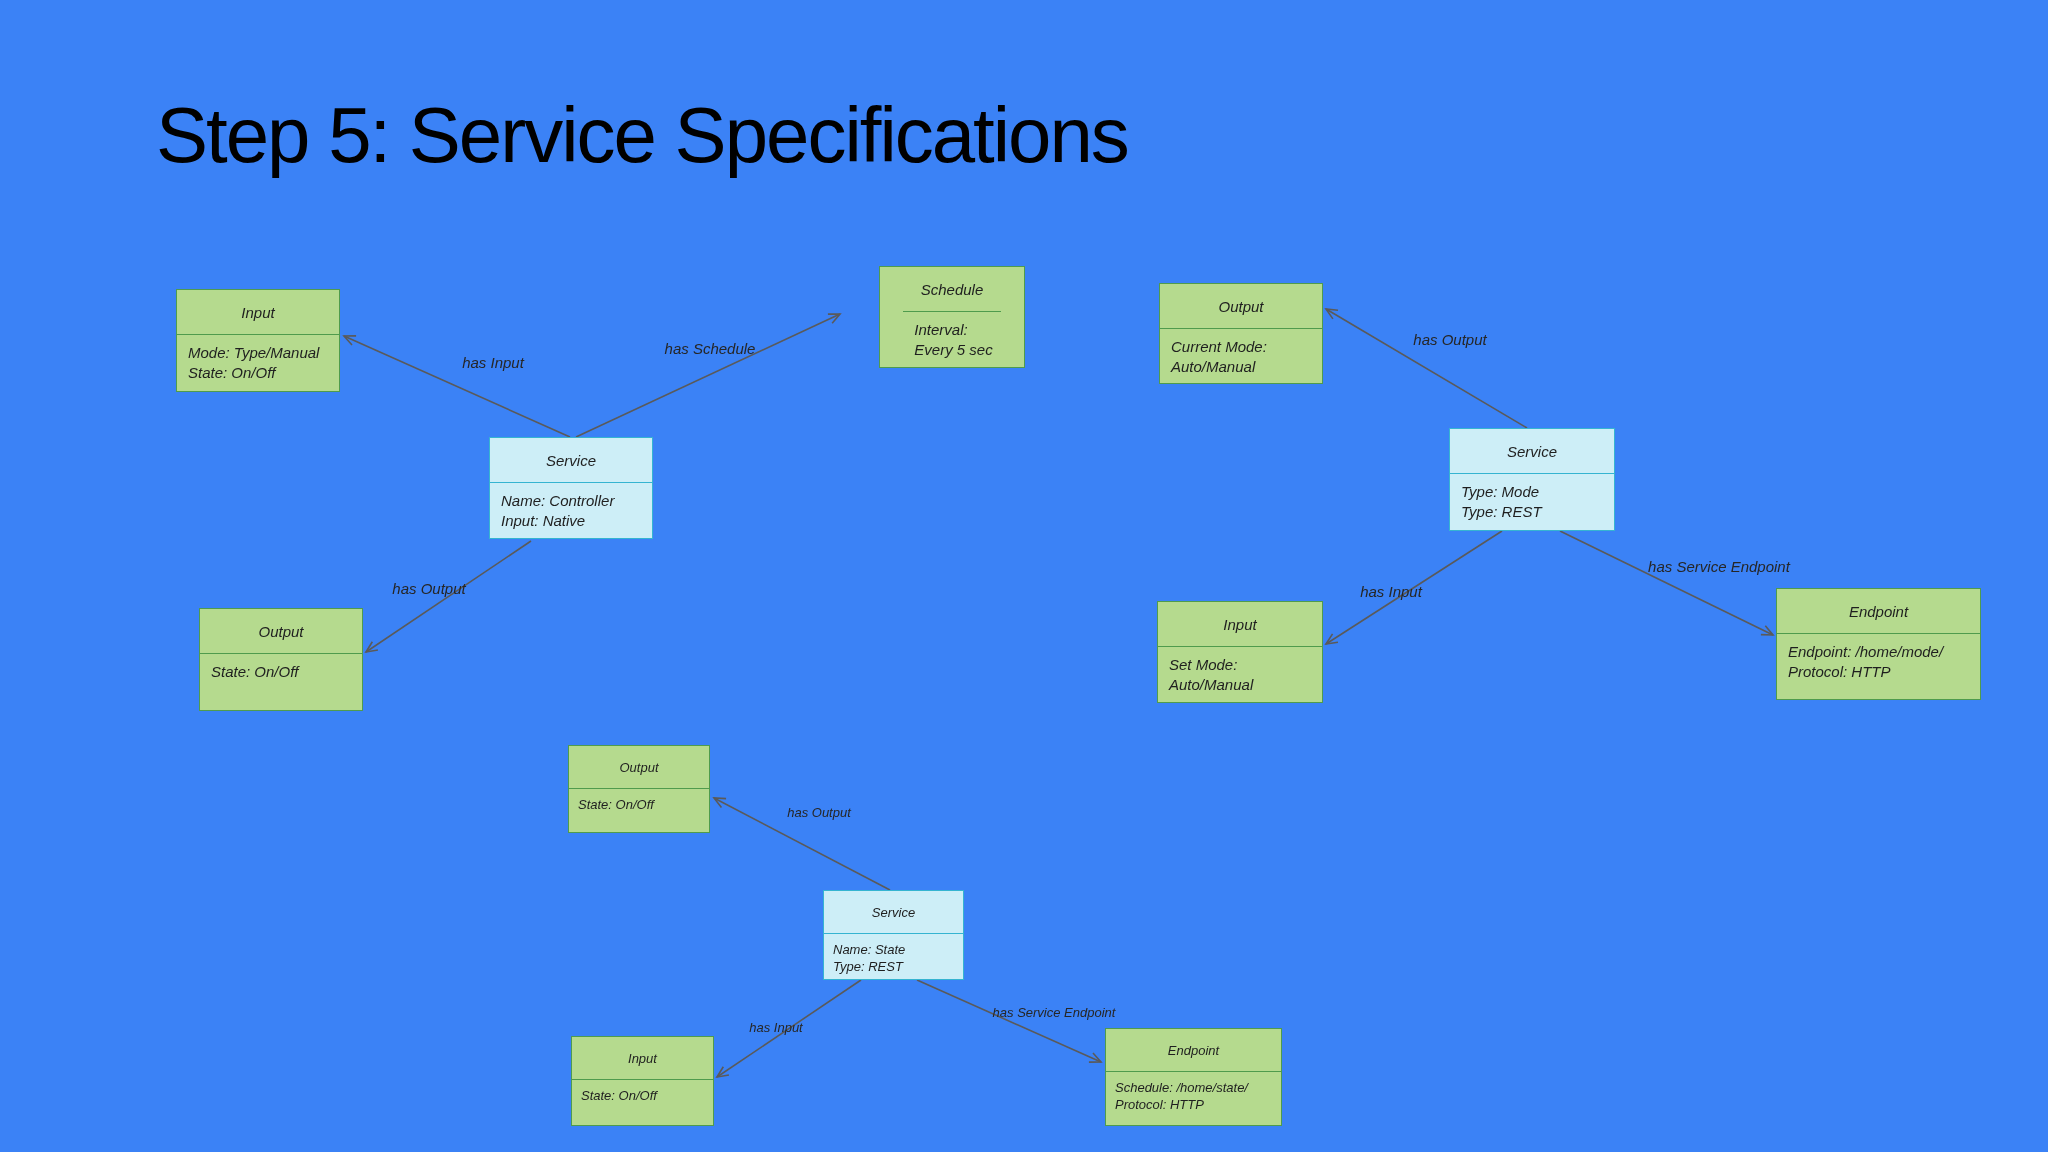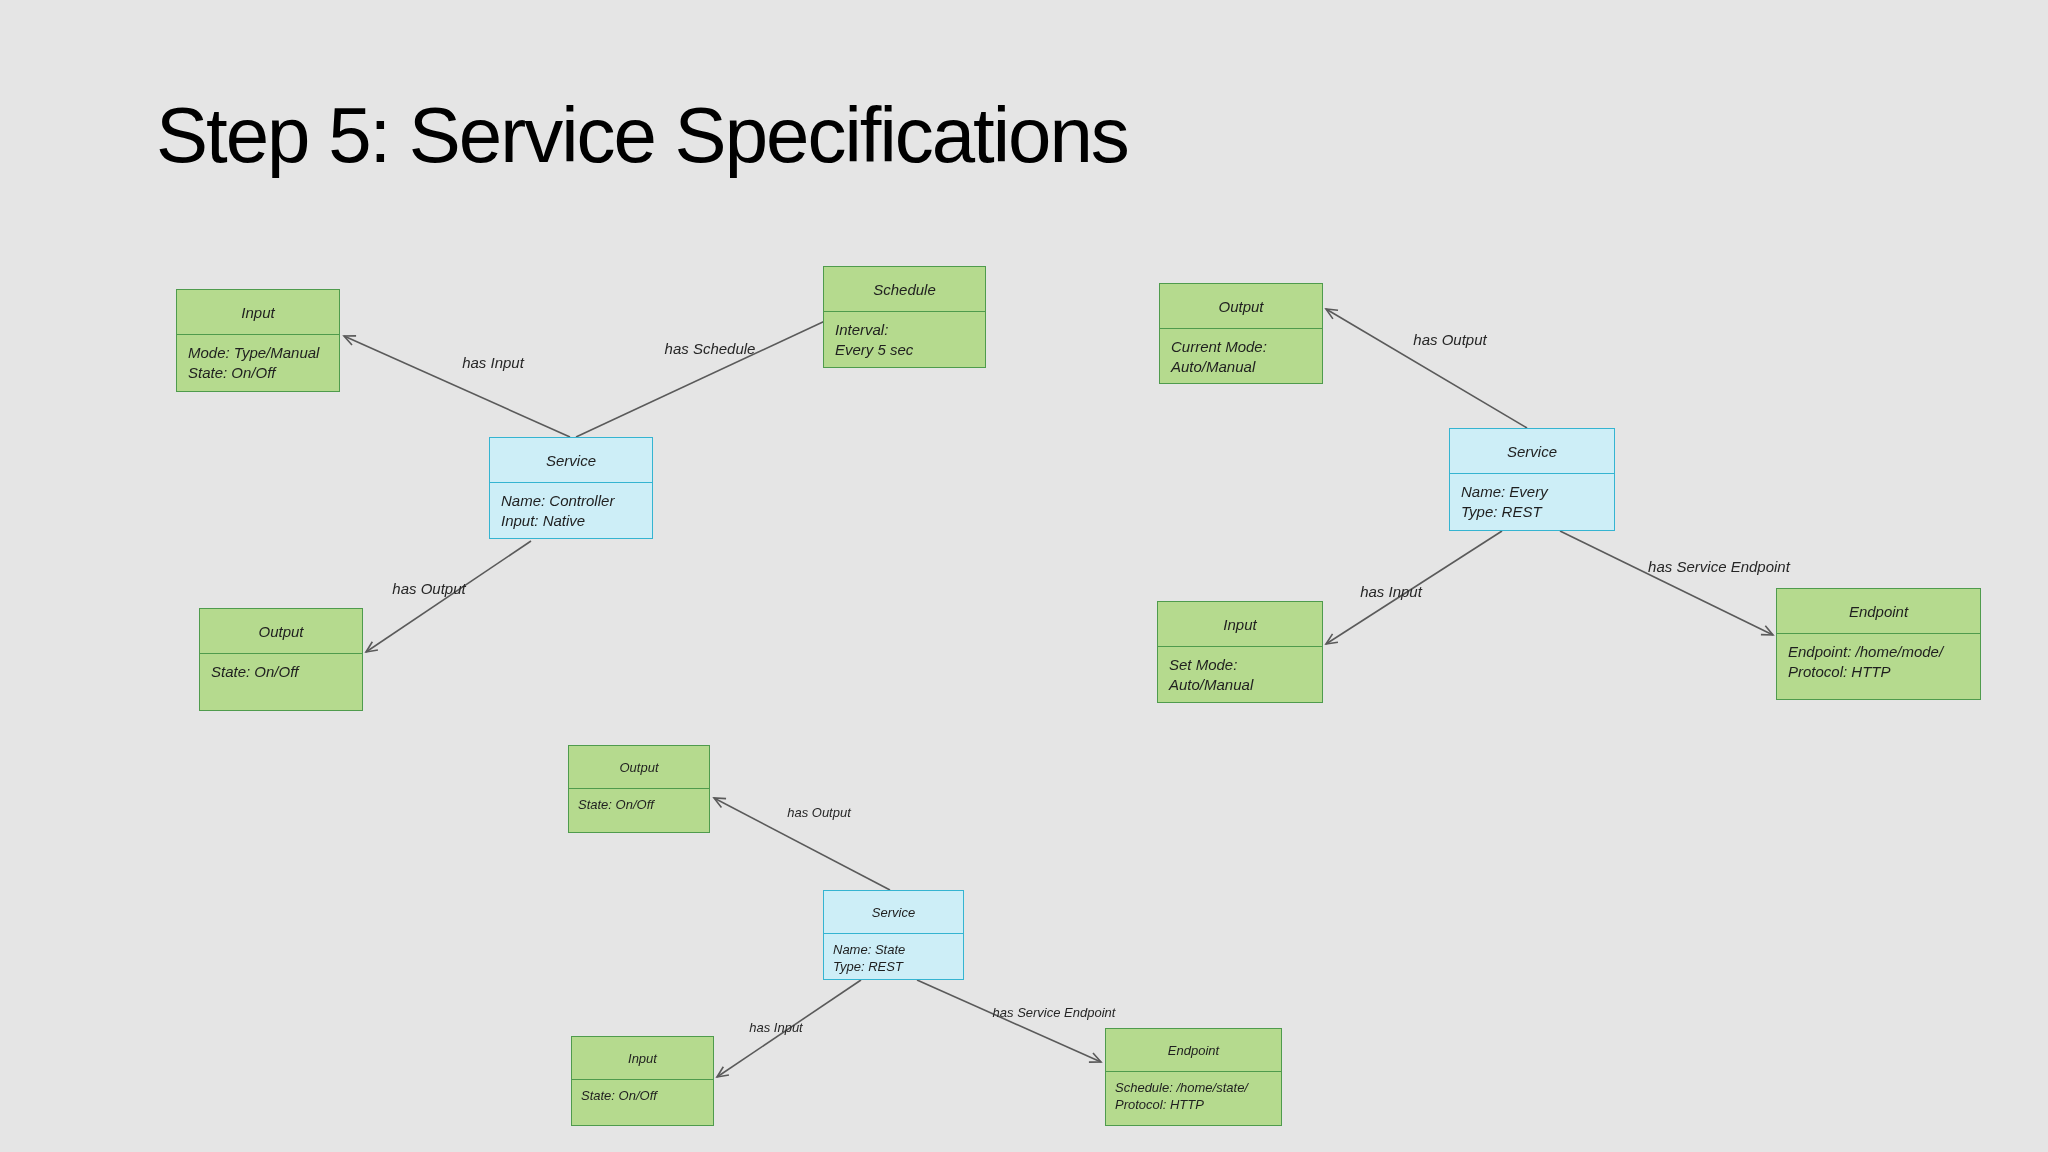--- a/index.html
+++ b/index.html
@@ -7,21 +7,21 @@
     --entity-border:#4f9b4d;
     --service-fill:#cdeef7;
     --service-border:#35b4d1;
     --edge:#5a5a5a;
     --ink:#1f1f1f;
     --label-ink:#262626;
     --title-ink:#000000;
   }
   html,body{margin:0;padding:0;background:#ffffff;}
   .stage{
-    position:relative;width:2048px;height:1152px;background:#e5e5e5;
+    position:relative;width:2048px;height:1152px;background:#3b82f6;
     font-family:"Liberation Sans",sans-serif;overflow:hidden;
   }
   .slide-title{
     position:absolute;left:156px;top:96px;margin:0;
     font-size:78px;font-weight:400;letter-spacing:-2px;line-height:1;
     color:var(--title-ink);white-space:nowrap;
   }
   svg.edges{position:absolute;left:0;top:0;width:2048px;height:1152px;}
   line.edge{stroke:var(--edge);stroke-width:1.6px;}
   .arrowhead{stroke:var(--edge);stroke-width:1.6px;fill:none;}
@@ -72,21 +72,21 @@
   </svg>
 
   <div class="node entity" style="left:176px;top:289px;width:164px;height:103px;">
     <div class="node-title">Input</div>
     <div class="node-body">
       <div>Mode: Type/Manual</div>
       <div>State: On/Off</div>
     </div>
   </div>
 
-  <div class="node entity" style="left:823px;top:266px;width:163px;height:102px;">
+  <div class="node entity" style="left:879px;top:266px;width:146px;height:102px;align-items:center;">
     <div class="node-title">Schedule</div>
     <div class="node-body">
       <div>Interval:</div>
       <div>Every 5 sec</div>
     </div>
   </div>
 
   <div class="node service" style="left:489px;top:437px;width:164px;height:102px;">
     <div class="node-title">Service</div>
     <div class="node-body">
@@ -110,21 +110,21 @@
     <div class="node-title">Output</div>
     <div class="node-body">
       <div>Current Mode:</div>
       <div>Auto/Manual</div>
     </div>
   </div>
 
   <div class="node service" style="left:1449px;top:428px;width:166px;height:103px;">
     <div class="node-title">Service</div>
     <div class="node-body">
-      <div>Name: Every</div>
+      <div>Type: Mode</div>
       <div>Type: REST</div>
     </div>
   </div>
 
   <div class="node entity" style="left:1157px;top:601px;width:166px;height:102px;">
     <div class="node-title">Input</div>
     <div class="node-body">
       <div>Set Mode:</div>
       <div>Auto/Manual</div>
     </div>

